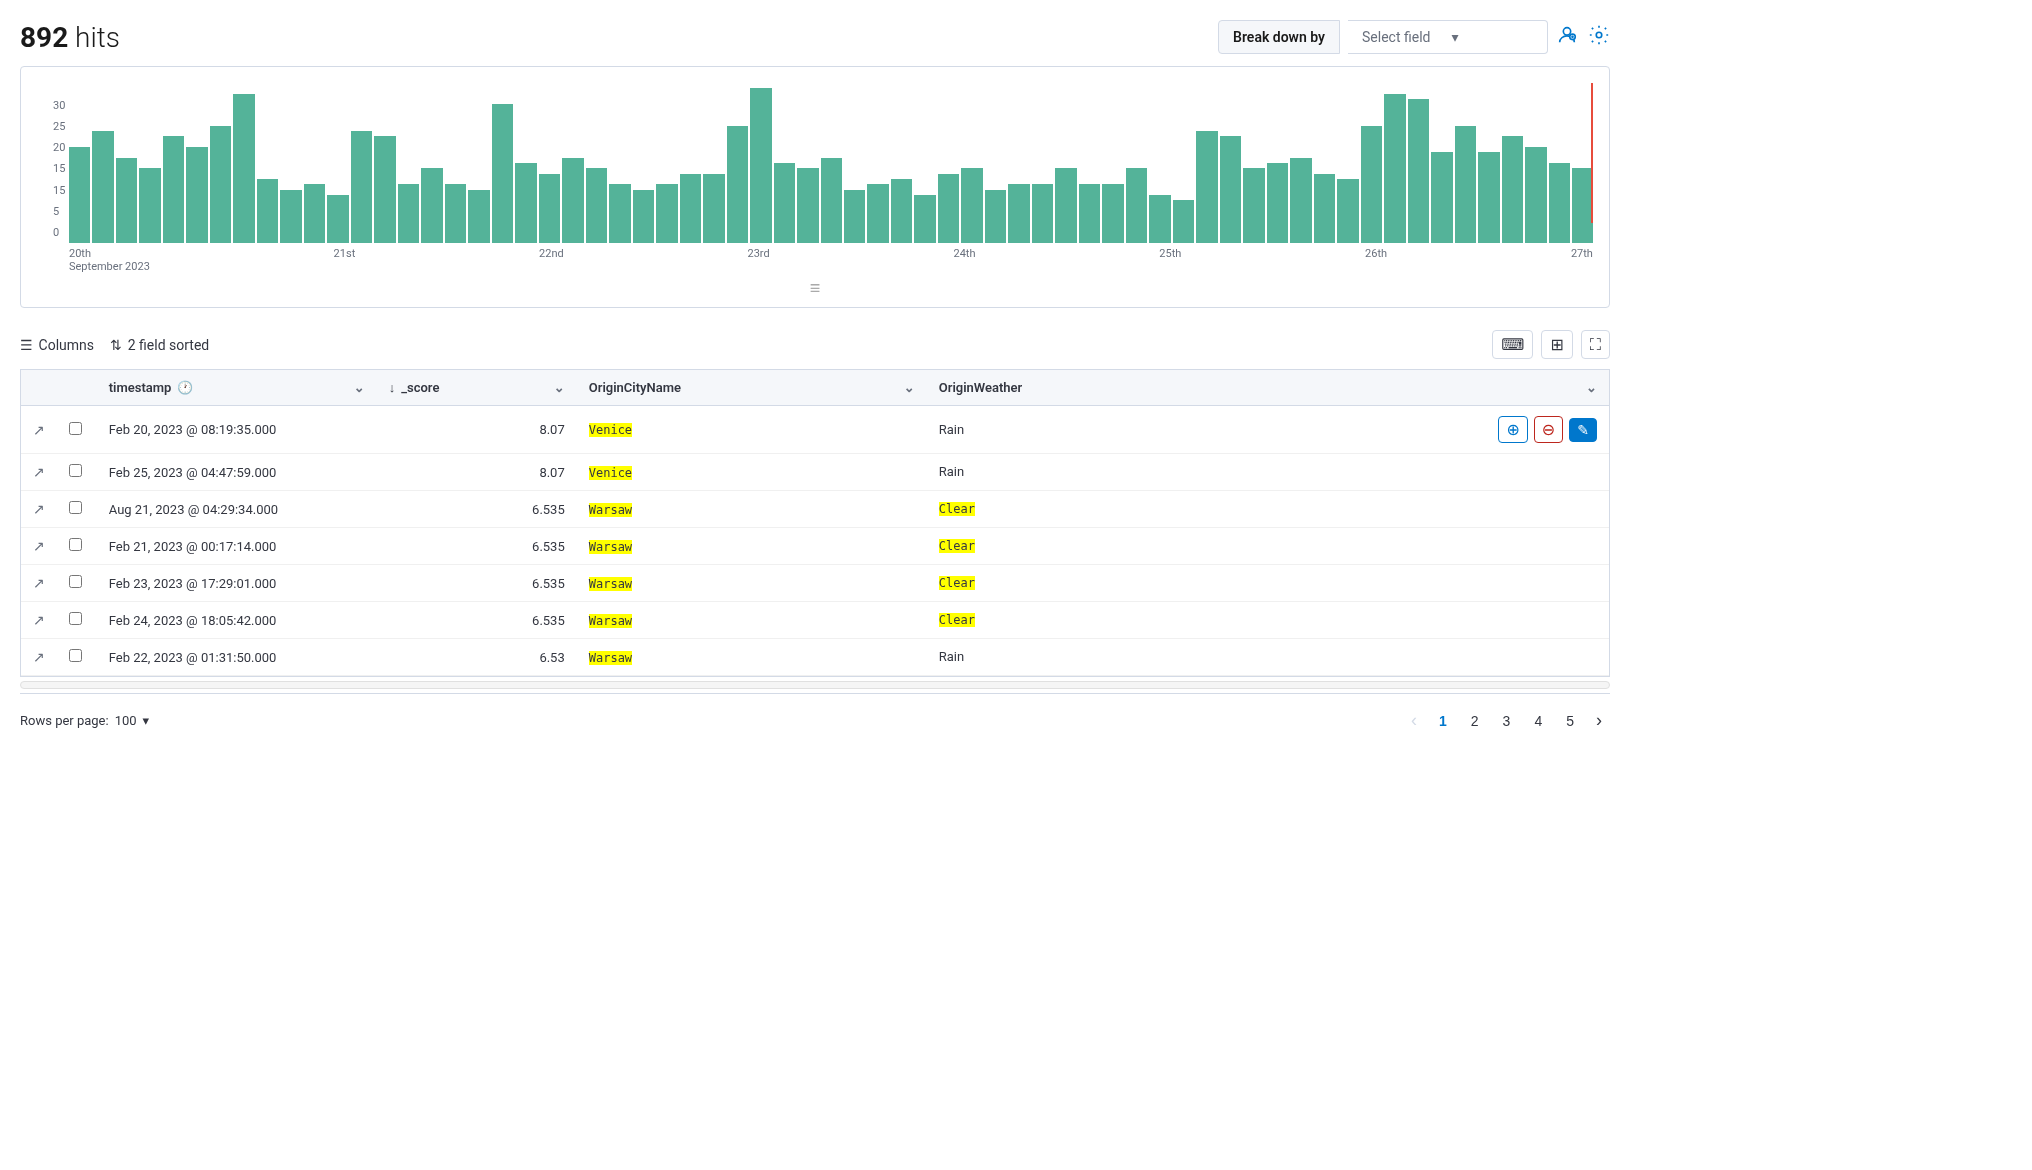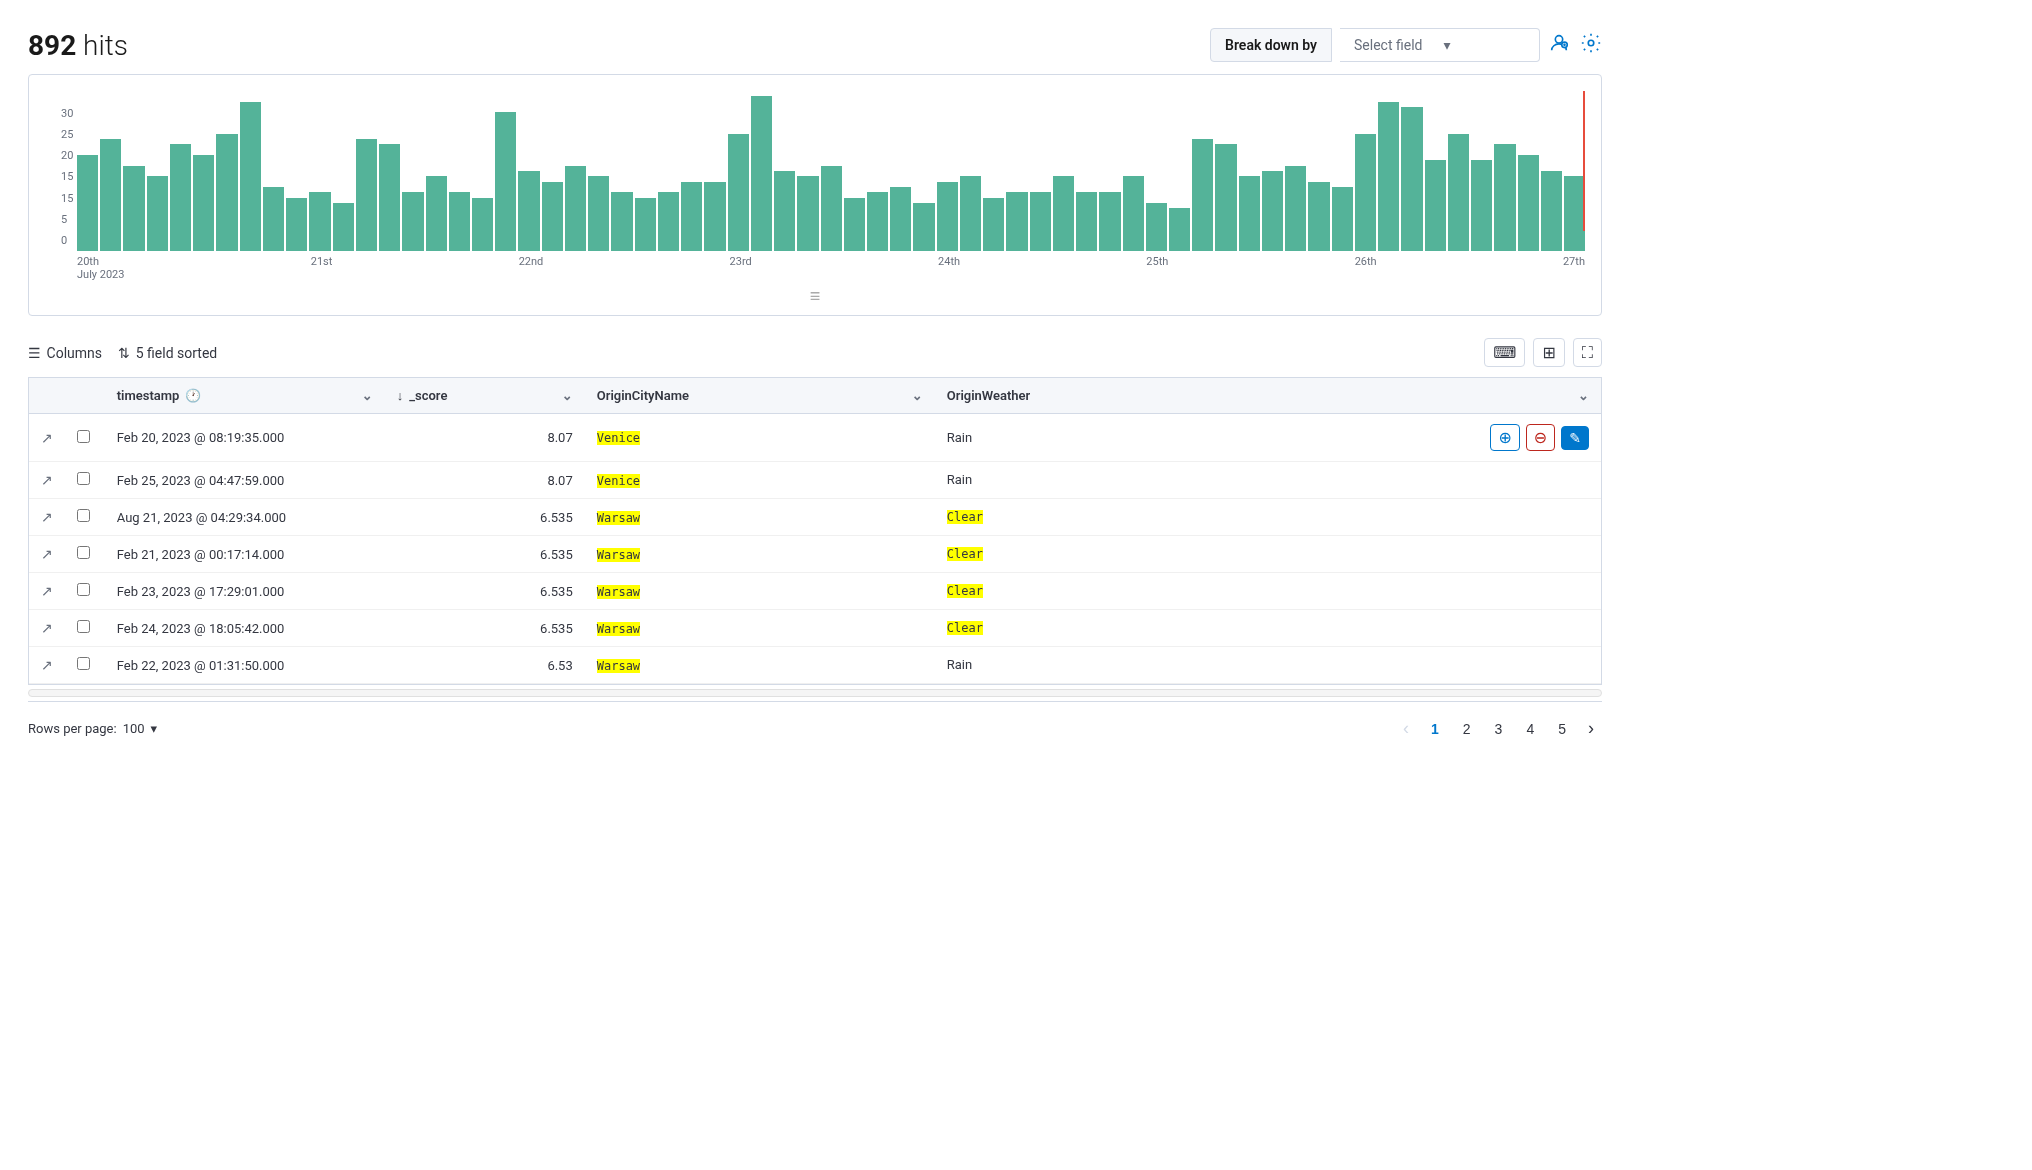--- a/index.html
+++ b/index.html
@@ -1,18 +1,18 @@
 <!DOCTYPE html>
 <html><head>
   <meta charset="utf-8">
   <style>
     * { box-sizing: border-box; margin: 0; padding: 0; }
     body { font-family: -apple-system, BlinkMacSystemFont, 'Segoe UI', Roboto, sans-serif; background: #fff; color: #333; font-size: 14px; }
     
-    .page-wrapper { width: 1630px; min-height: 1170px; background: #fff; padding: 28px; }
+    .page-wrapper { width: 1630px; min-height: 1170px; background: #fff; padding: 20px; }
     
     
     .header-row { display: flex; align-items: center; justify-content: space-between; margin-bottom: 12px; }
     .hits-count { font-size: 28px; font-weight: 300; color: #1a1a1a; }
     .hits-count strong { font-weight: 700; }
     .breakdown-row { display: flex; align-items: center; gap: 8px; }
     .breakdown-label { background: #f5f7fa; border: 1px solid #d3dae6; padding: 8px 14px; border-radius: 4px 0 0 4px; font-size: 14px; font-weight: 600; color: #1a1a1a; }
     .breakdown-select { display: flex; align-items: center; border: 1px solid #d3dae6; border-left: none; border-radius: 0 4px 4px 0; padding: 8px 14px; min-width: 200px; cursor: pointer; background: #fff; font-size: 14px; color: #69707d; }
     .breakdown-select span { flex: 1; }
     .breakdown-select .chevron { margin-left: 8px; color: #69707d; }
@@ -186,21 +186,21 @@
           <div class="bar" style="height: 66.6667%; flex: 1 1 0%; min-width: 3px; background: rgb(84, 179, 153);"></div>
           <div class="bar" style="height: 60%; flex: 1 1 0%; min-width: 3px; background: rgb(84, 179, 153);"></div>
           <div class="bar" style="height: 50%; flex: 1 1 0%; min-width: 3px; background: rgb(84, 179, 153);"></div>
           <div class="bar" style="height: 46.6667%; flex: 1 1 0%; min-width: 3px; background: rgb(84, 179, 153);"></div>
           <div class="chart-line-red"></div>
       </div>
     </div>
     <div class="x-axis-labels">
       <div class="x-axis-label">
         <span>20th</span>
-        <span>July 2023</span>
+        <span>September 2023</span>
       </div>
       <div class="x-axis-label">
           <span>21st</span>
         </div>
       <div class="x-axis-label">
           <span>22nd</span>
         </div>
       <div class="x-axis-label">
           <span>23rd</span>
         </div>
@@ -222,21 +222,21 @@
 
 
   <div class="toolbar">
     <div class="toolbar-left">
       <div class="columns-btn">
         <span>☰</span>
         <span>Columns</span>
       </div>
       <div class="sorted-btn">
         <span>⇅</span>
-        <span>5 field sorted</span>
+        <span>2 field sorted</span>
       </div>
     </div>
     <div class="toolbar-right">
       <button class="view-btn">⌨</button>
       <button class="view-btn">⊞</button>
       <button class="view-btn">⛶</button>
     </div>
   </div>
 
   <div class="table-wrapper">

